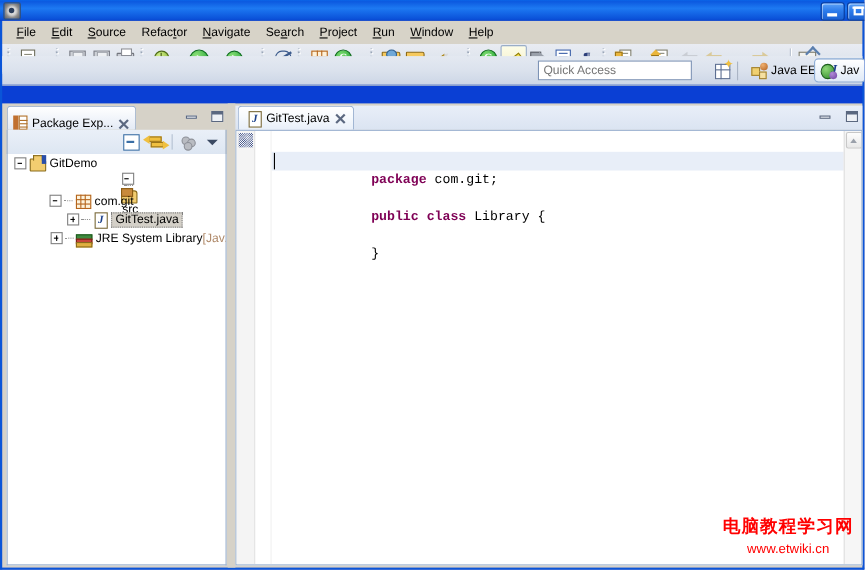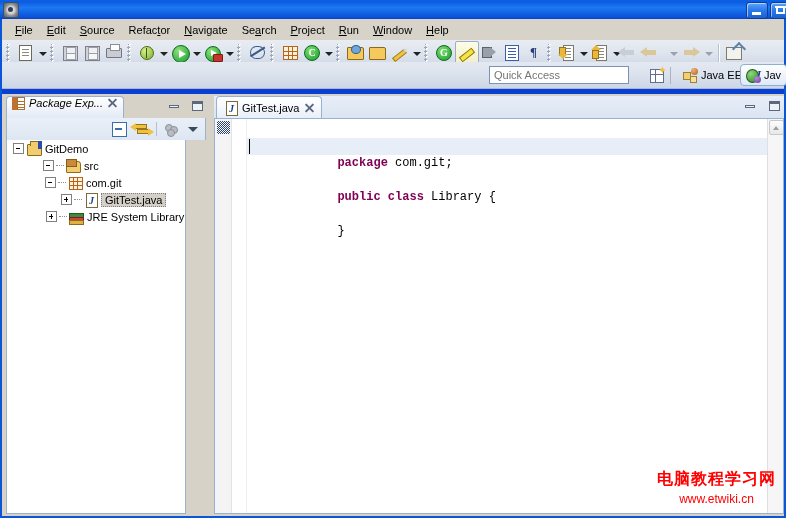--- a/index.html
+++ b/index.html
@@ -161,21 +161,21 @@
   .navarrow:after{content:"";position:absolute;left:-6px;top:-3px;border-top:5.5px solid transparent;border-bottom:5.5px solid transparent;border-right:7px solid #d9c99a;}
   .navarrow.r{left:5px;}
   .navarrow.r:after{left:auto;right:-6px;border-right:none;border-left:7px solid #d9c99a;}
   .navarrow.dim{background:#c9cdd4;}
   .navarrow.dim:after{border-right-color:#c9cdd4;border-left-color:#c9cdd4;}
   .extic{position:absolute;left:3px;top:5px;width:14px;height:11px;background:#f2f2ee;border:1px solid #7b7b6e;}
   .extic:after{content:"";position:absolute;left:7px;top:-4px;width:8px;height:8px;border-left:2px solid #5b7fae;border-top:2px solid #5b7fae;transform:rotate(45deg);}
 
   
   .qarow{
-    position:absolute;left:2px;top:62px;width:782px;height:27px;
+    position:absolute;left:2px;top:51px;width:782px;height:27px;
     background:linear-gradient(to bottom,#e4e9f1 0%,#dbe2ed 50%,#ccd6e6 100%);
     border-bottom:1px solid #aab6cb;box-sizing:border-box;
     display:flex;align-items:center;
   }
   .qa-input{
     position:absolute;left:487px;top:4px;width:140px;height:18px;
     background:#fff;border:1px solid #7d93b5;box-sizing:border-box;
     color:#9b9b9b;font-size:11px;padding:2px 4px;outline:none;
     font-family:"Liberation Sans",sans-serif;
   }
@@ -207,21 +207,21 @@
     background:#d6d2c8;
   }
 
   
   .pkgview{position:absolute;left:4px;top:2px;width:200px;height:418px;}
   .viewtabrow{position:relative;height:22px;}
   .viewtab{
     position:absolute;left:0;top:0;height:22px;
     background:linear-gradient(to bottom,#ffffff 0%,#f3f6fb 45%,#e3eaf5 100%);
     border:1px solid #9bb1d0;border-bottom:none;border-radius:4px 4px 0 0;
-    display:flex;align-items:flex-start;padding:0 5px;gap:4px;box-sizing:border-box;font-style:italic;
+    display:flex;align-items:flex-end;padding:0 5px;gap:4px;box-sizing:border-box;
   }
   .viewtab-label{font-size:11px;color:#000;white-space:nowrap;}
   .xclose{
     width:11px;height:11px;position:relative;flex:none;
   }
   .xclose:before,.xclose:after{
     content:"";position:absolute;left:0px;top:4.5px;width:11px;height:2px;background:#5b6880;
   }
   .xclose:before{transform:rotate(45deg);}
   .xclose:after{transform:rotate(-45deg);}
@@ -251,21 +251,21 @@
   .vsep{width:1px;height:14px;background:#b4c0d2;}
   .dots3{position:absolute;left:3px;top:4px;width:12px;height:11px;}
   .dots3 i{position:absolute;width:6px;height:6px;border-radius:50%;background:#b9bcc2;border:1px solid #8d9098;}
   .dots3 i:nth-child(1){left:0;top:0;}
   .dots3 i:nth-child(2){left:5px;top:2px;}
   .dots3 i:nth-child(3){left:2px;top:5px;}
   .vmenu{width:16px;height:18px;position:relative;}
   .vmenu:after{content:"";position:absolute;left:3px;top:7px;border-left:5px solid transparent;border-right:5px solid transparent;border-top:5px solid #3b4a63;}
 
   .treebox{
-    position:absolute;left:0;top:44px;width:180px;height:374px;
+    position:absolute;left:0;top:44px;width:200px;height:374px;
     background:#ffffff;border:1px solid #9bb1d0;border-top:none;box-sizing:border-box;
     overflow:hidden;
   }
   .trow{position:relative;height:17px;display:flex;align-items:center;white-space:nowrap;font-size:11px;}
   .exp{
     width:9px;height:9px;border:1px solid #808080;background:#fff;position:relative;flex:none;margin-right:2px;
   }
   .exp:before{content:"";position:absolute;left:1.5px;top:3.5px;width:4px;height:1px;background:#000;}
   .exp.plus:after{content:"";position:absolute;left:3.5px;top:1.5px;width:1px;height:5px;background:#000;}
   .dashline{width:8px;height:1px;border-top:1px dotted #909090;flex:none;margin-right:1px;}
@@ -552,21 +552,21 @@
 
       <div class="treebox">
         <div class="trow" style="padding-left:6px;">
           <span class="exp"></span>
           <span class="ti proj">
               <i class="f"></i>
               <i class="j"></i>
             </span>
           <span class="tlabel">GitDemo</span>
         </div>
-        <div class="trow" style="padding-left:36px;">
+        <div class="trow" style="padding-left:22px;flex-direction:column;">
           <span class="exp"></span>
           <span class="dashline"></span>
           <span class="ti src">
               <i class="f"></i>
               <i class="p"></i>
             </span>
           <span class="tlabel">src</span>
         </div>
         <div class="trow" style="padding-left:38px;">
           <span class="exp"></span>

